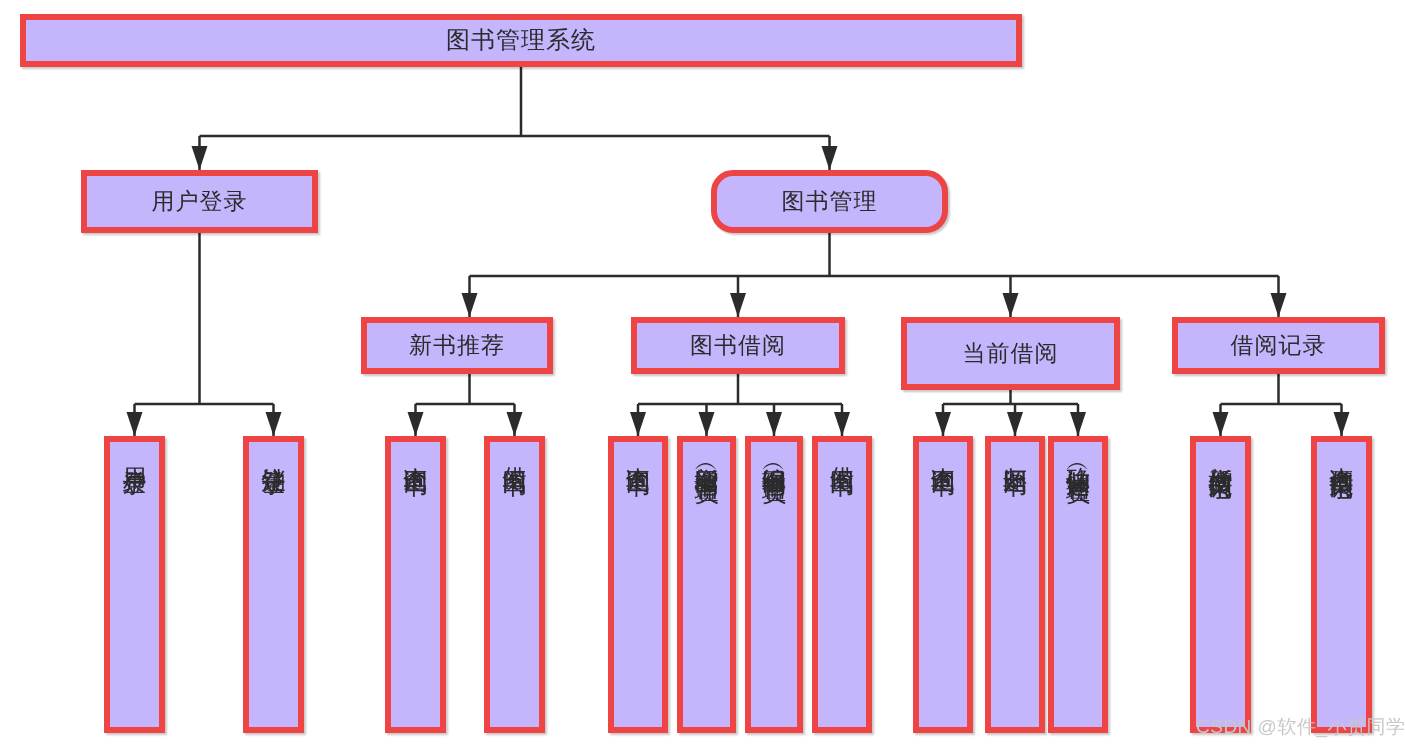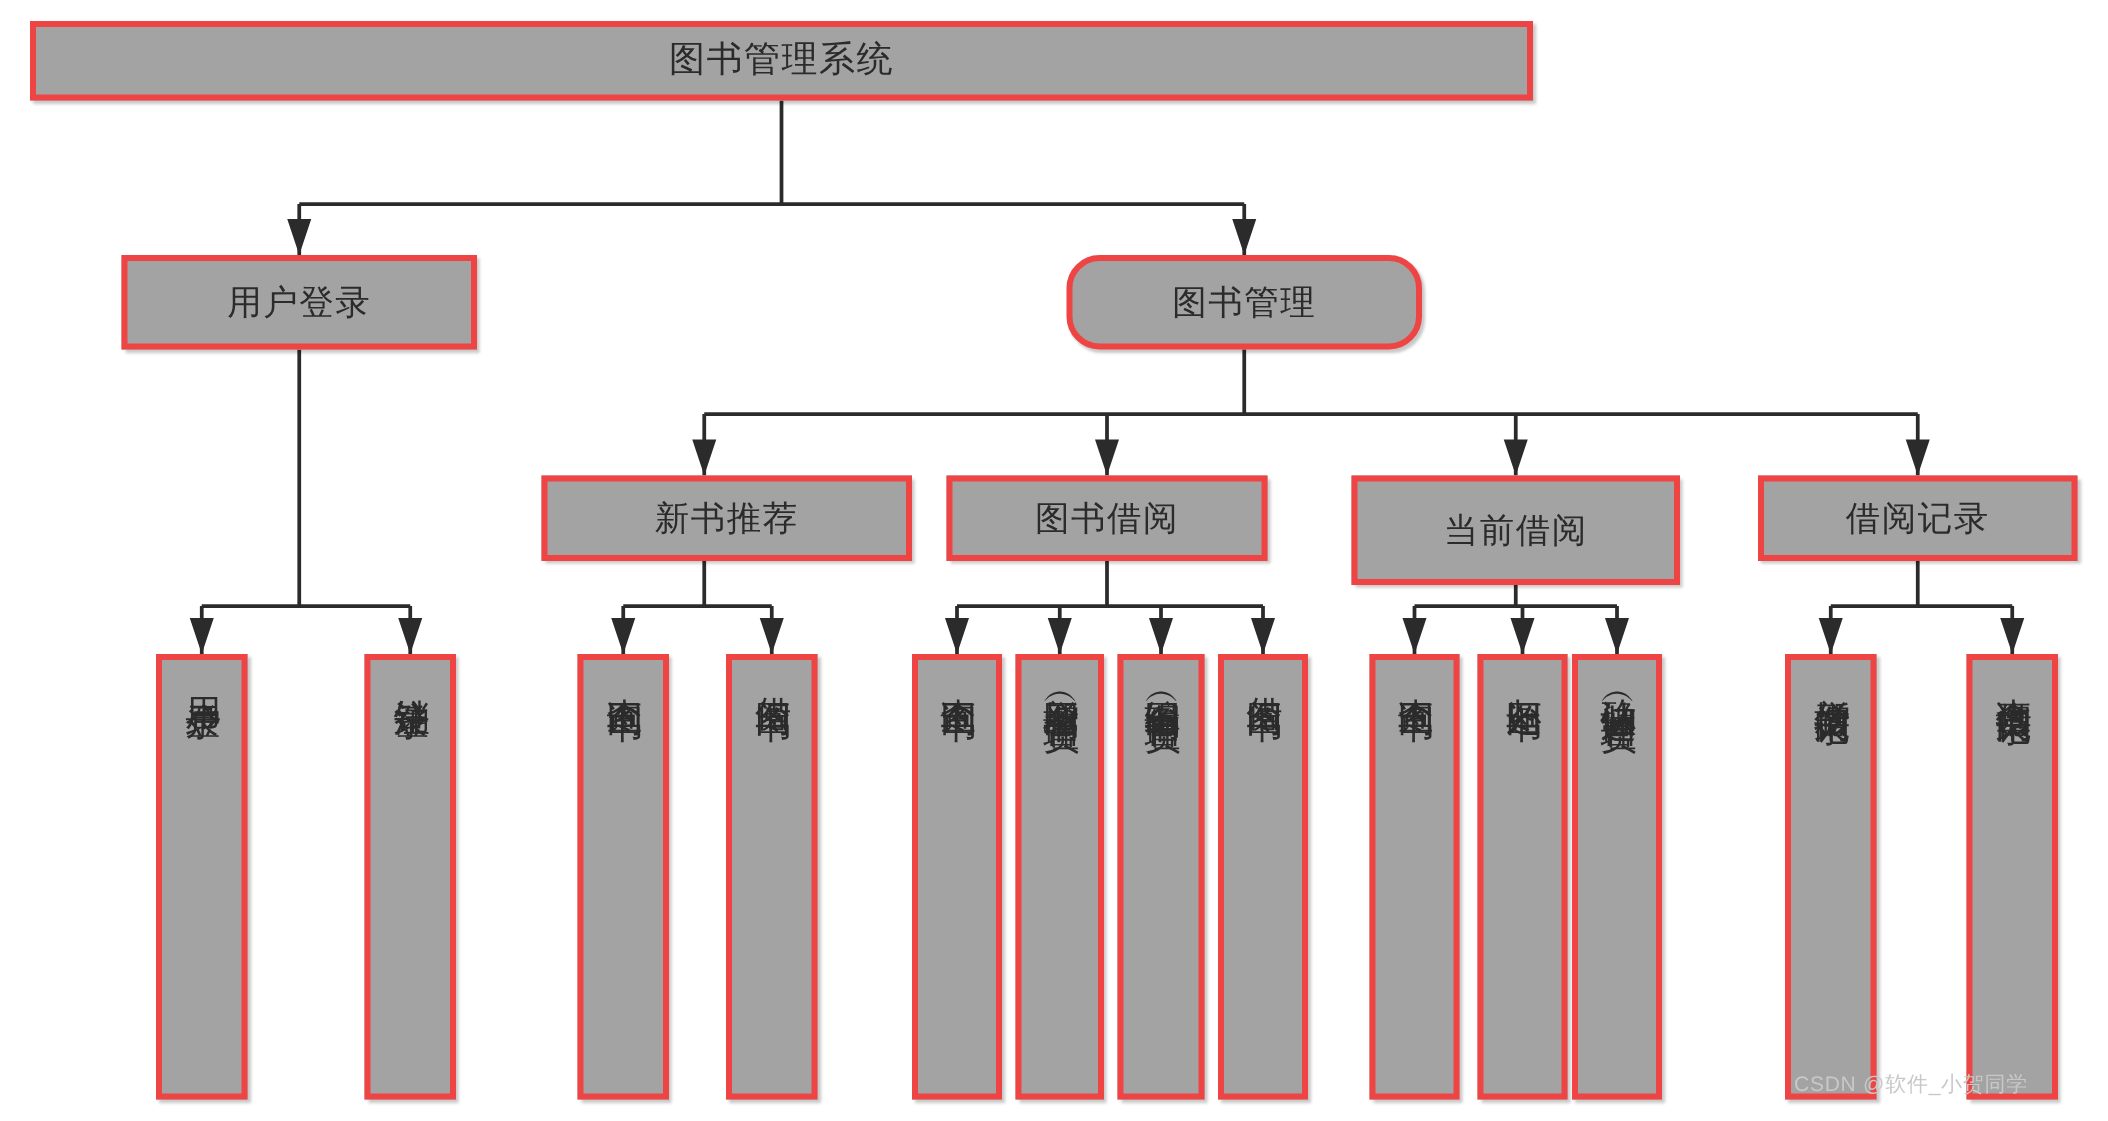--- a/index.html
+++ b/index.html
@@ -23,22 +23,22 @@
     position: absolute;
     left: 0;
     top: 0;
     width: 1405px;
     height: 747px;
     pointer-events: none;
   }
   .node {
     position: absolute;
     box-sizing: border-box;
-    border: 4px solid #ef4444;
-    background: #a3a3a3;
+    border: 6px solid #ef4444;
+    background: #c4b5fd;
     box-shadow: 2px 2px 2px rgba(0,0,0,0.22);
     display: flex;
     align-items: center;
     justify-content: center;
     overflow: hidden;
   }
   .node-label {
     color: #2b2b2b;
     text-align: center;
     line-height: 1.18;
@@ -59,21 +59,21 @@
   .node.vertical .node-label {
     writing-mode: vertical-rl;
     text-orientation: upright;
     font-size: 24px;
     letter-spacing: 2px;
     line-height: 1;
   }
   .watermark {
     position: absolute;
     color: #c8c8c8;
-    font-size: 14px;
+    font-size: 19px;
     white-space: nowrap;
     letter-spacing: 0.5px;
     pointer-events: none;
   }
 </style>
 </head>
 <body>
 
 <div id="diagram-root">
   <svg class="connectors" viewBox="0 0 1405 747" xmlns="http://www.w3.org/2000/svg">
@@ -135,21 +135,21 @@
   <div id="node-layer">
       <div class="node horizontal root" style="left: 20px; top: 14px; width: 1002px; height: 53px;">
         <span class="node-label">图书管理系统</span>
       </div>
       <div class="node horizontal" style="left: 81px; top: 170px; width: 237px; height: 63px;">
         <span class="node-label">用户登录</span>
       </div>
       <div class="node horizontal" style="left: 711px; top: 170px; width: 237px; height: 63px; border-radius: 22px;">
         <span class="node-label">图书管理</span>
       </div>
-      <div class="node horizontal" style="left: 361px; top: 317px; width: 247px; height: 57px;">
+      <div class="node horizontal" style="left: 361px; top: 317px; width: 192px; height: 57px;">
         <span class="node-label">新书推荐</span>
       </div>
       <div class="node horizontal" style="left: 631px; top: 317px; width: 214px; height: 57px; align-items: center;">
         <span class="node-label">图书借阅</span>
       </div>
       <div class="node horizontal" style="left: 901px; top: 317px; width: 219px; height: 73px;">
         <span class="node-label">当前借阅</span>
       </div>
       <div class="node horizontal" style="left: 1172px; top: 317px; width: 213px; height: 57px;">
         <span class="node-label">借阅记录</span>

